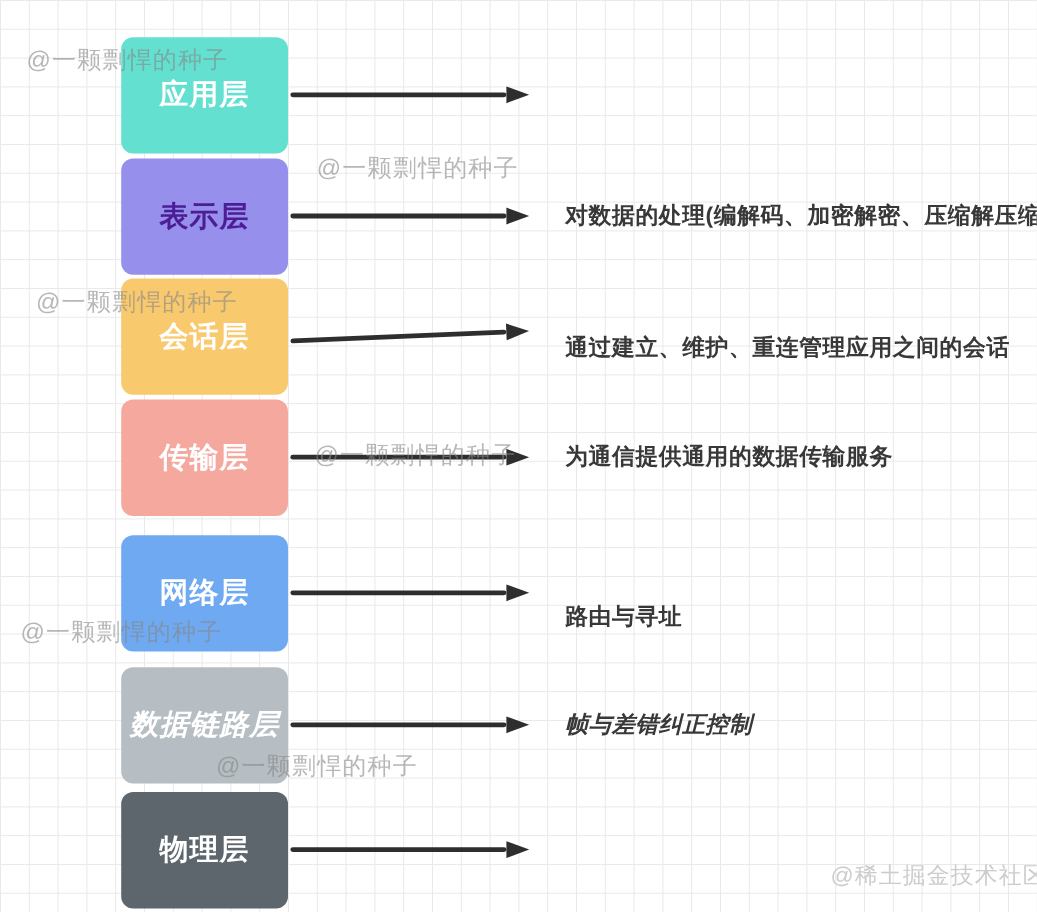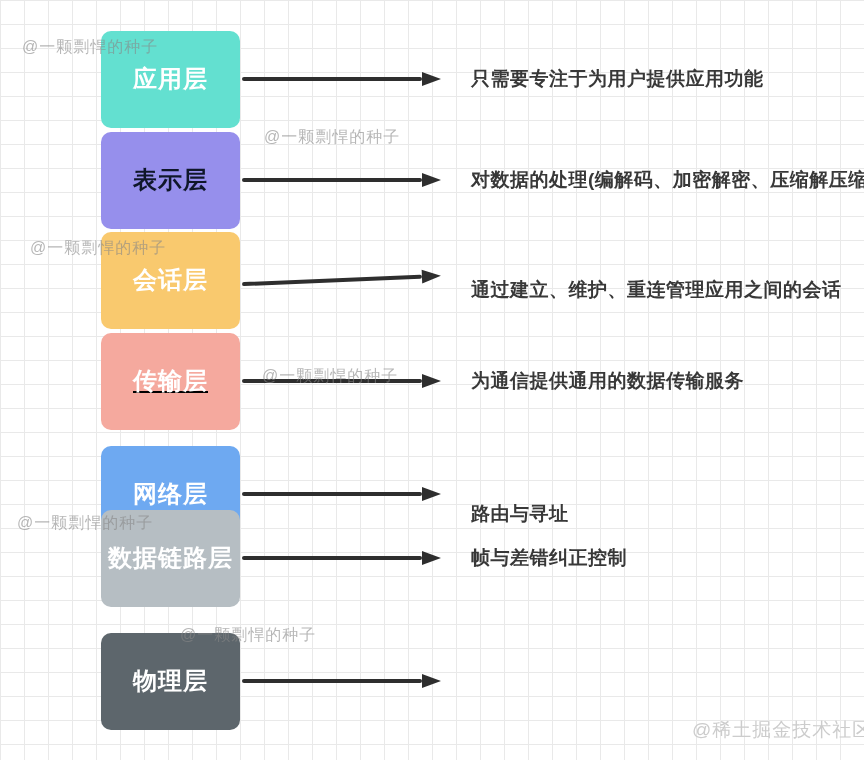--- a/index.html
+++ b/index.html
@@ -27,22 +27,22 @@
     display: flex;
     align-items: center;
     padding-left: 101px;
     box-sizing: border-box;
   }
   .row-0 { top: 31px; }
   .row-1 { top: 132px; }
   .row-2 { top: 232px; }
   .row-3 { top: 333px; }
   .row-4 { top: 446px; }
-  .row-5 { top: 510px; }
-  .row-6 { top: 633px; }
+  .row-5 { top: 556px; font-style: italic; }
+  .row-6 { top: 660px; }
 
   .layer-box {
     flex: none;
     width: 139px;
     height: 97px;
     border-radius: 10px;
     display: flex;
     align-items: center;
     justify-content: center;
   }
@@ -81,21 +81,21 @@
   .desc {
     margin-left: 30px;
     font-size: 19px;
     font-weight: bold;
     letter-spacing: 0.5px;
     white-space: nowrap;
   }
   
   .wm {
     position: absolute;
-    font-size: 16px;
+    font-size: 20px;
     letter-spacing: 1px;
     white-space: nowrap;
     z-index: 5;
     pointer-events: none;
   }
   .wm-0 { left: 22px;  top: 37px;  }
   .wm-1 { left: 264px; top: 127px; }
   .wm-2 { left: 30px;  top: 238px; }
   .wm-3 { left: 262px; top: 366px; }
   .wm-4 { left: 17px;  top: 513px; }
@@ -117,47 +117,46 @@
 <div class="canvas">
 
   <div class="row row-0">
     <div class="layer-box" style="background-color: rgb(99, 224, 208);">
       <span class="layer-label" style="color: rgb(255, 255, 255);">应用层</span>
     </div>
     <div class="arrow">
       <div class="arrow-line" style="background-color: rgb(46, 46, 46);"></div>
       <div class="arrow-head" style="border-left-color: rgb(46, 46, 46);"></div>
     </div>
-    <div class="desc" style="color: rgb(56, 56, 56);">只需要专注于为用户提供应用功能</div>
   </div>
 
   <div class="row row-1">
     <div class="layer-box" style="background-color: rgb(150, 143, 236);">
-      <span class="layer-label" style="color: #0f172a;">表示层</span>
+      <span class="layer-label" style="color: #4c1d95;">表示层</span>
     </div>
     <div class="arrow">
       <div class="arrow-line" style="background-color: rgb(46, 46, 46);"></div>
       <div class="arrow-head" style="border-left-color: rgb(46, 46, 46);"></div>
     </div>
     <div class="desc" style="color: rgb(56, 56, 56);">对数据的处理(编解码、加密解密、压缩解压缩)</div>
   </div>
 
   <div class="row row-2">
     <div class="layer-box" style="background-color: rgb(249, 201, 110);">
       <span class="layer-label" style="color: rgb(255, 255, 255);">会话层</span>
     </div>
     <div class="arrow">
       <div class="arrow-line" style="background-color: rgb(46, 46, 46);"></div>
       <div class="arrow-head" style="border-left-color: rgb(46, 46, 46);"></div>
     </div>
     <div class="desc" style="color: rgb(56, 56, 56);">通过建立、维护、重连管理应用之间的会话</div>
   </div>
 
   <div class="row row-3">
-    <div class="layer-box" style="background-color: rgb(245, 169, 158); text-decoration: underline;">
+    <div class="layer-box" style="background-color: rgb(245, 169, 158);">
       <span class="layer-label" style="color: rgb(255, 255, 255);">传输层</span>
     </div>
     <div class="arrow">
       <div class="arrow-line" style="background-color: rgb(46, 46, 46);"></div>
       <div class="arrow-head" style="border-left-color: rgb(46, 46, 46);"></div>
     </div>
     <div class="desc" style="color: rgb(56, 56, 56);">为通信提供通用的数据传输服务</div>
   </div>
 
   <div class="row row-4">

